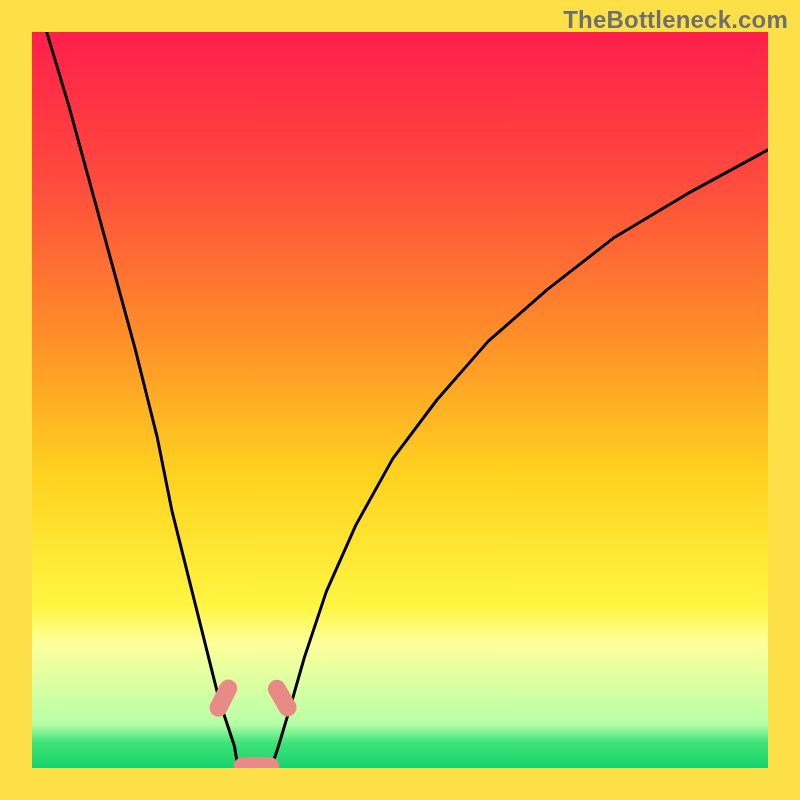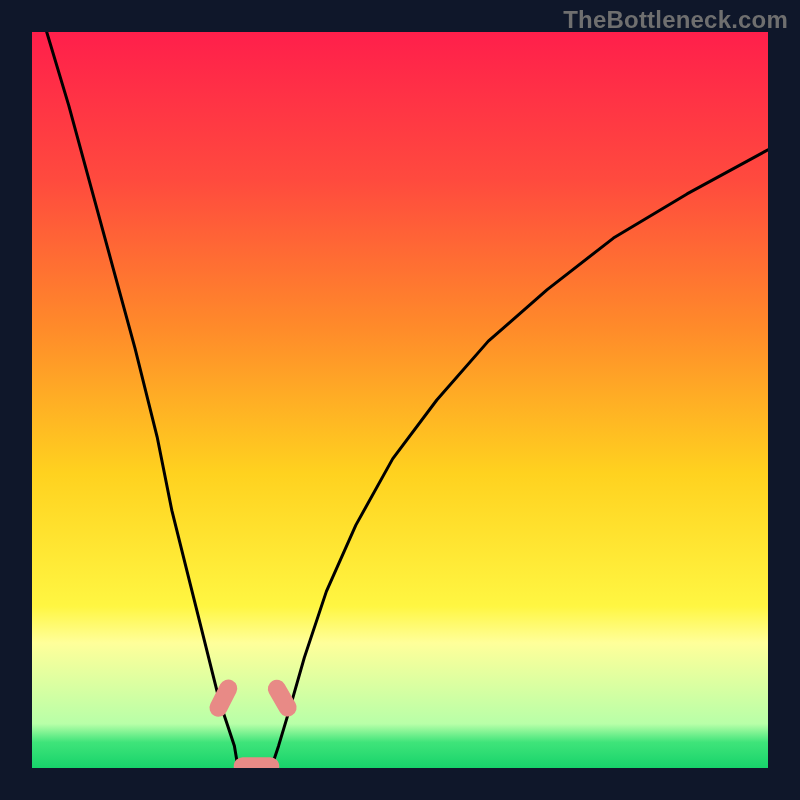--- a/index.html
+++ b/index.html
@@ -7,21 +7,21 @@
     padding: 0;
     width: 800px;
     height: 800px;
     background: #000;
     overflow: hidden;
     font-family: Arial, Helvetica, sans-serif;
   }
   .frame {
     position: absolute;
     inset: 0;
-    background: #0f172a;
+    background: #fde047;
   }
   .plot {
     position: absolute;
     left: 32px;
     top: 32px;
     width: 736px;
     height: 736px;
     overflow: hidden;
   }
   .watermark {

